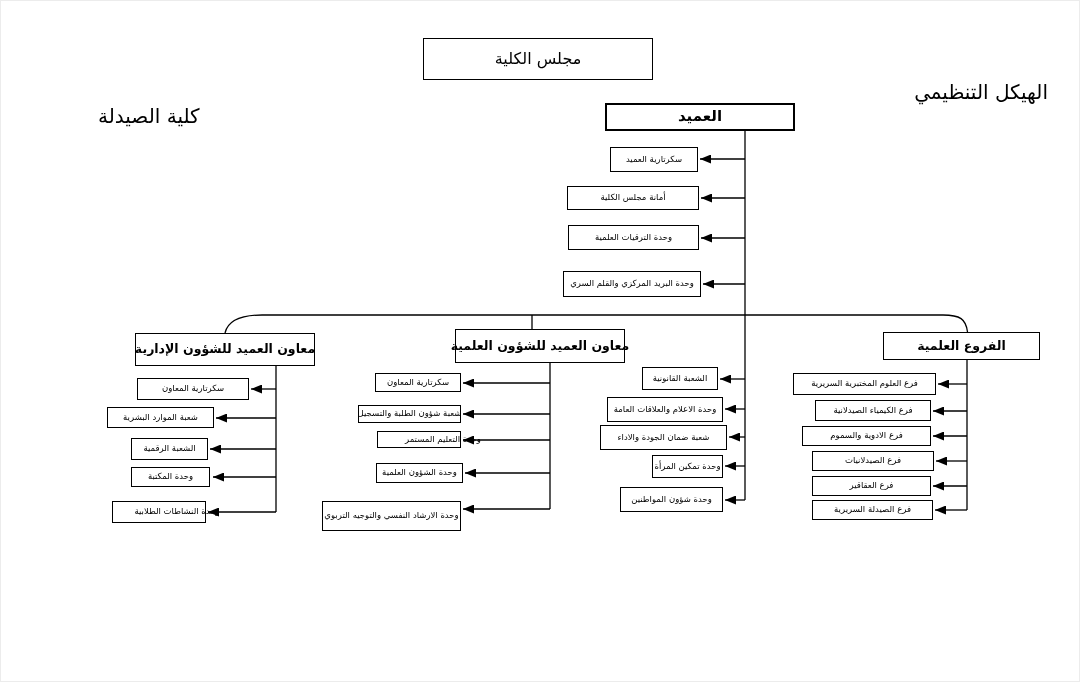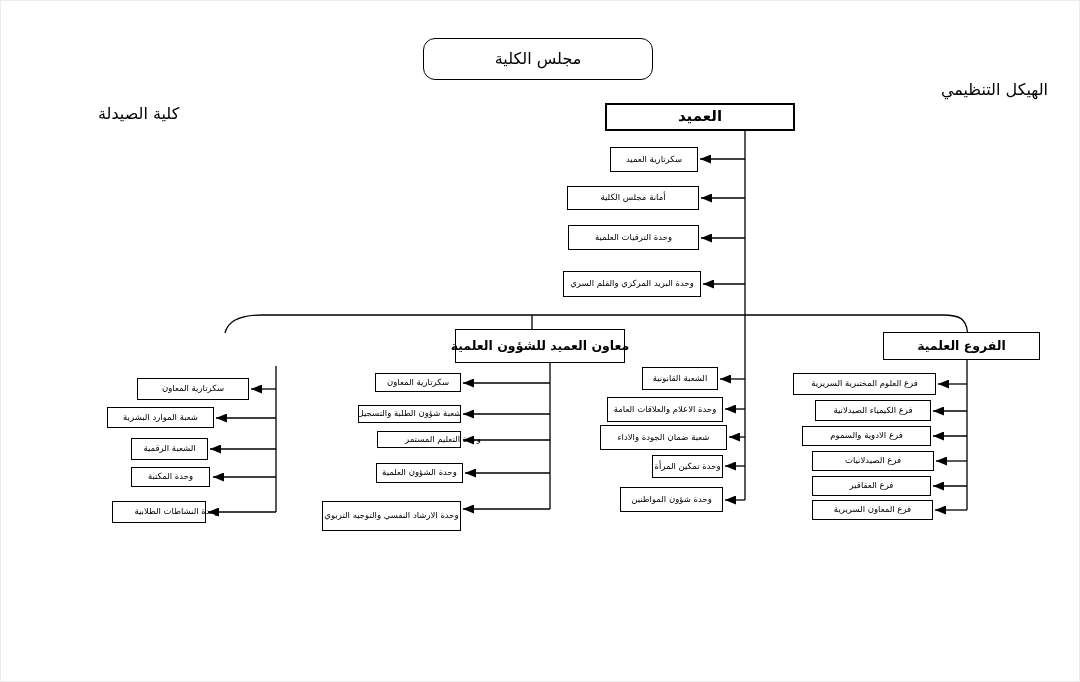--- a/index.html
+++ b/index.html
@@ -18,26 +18,26 @@
     border:1px solid #000;
     background:#fff;
     display:flex;align-items:center;justify-content:center;
     text-align:center;
     font-size:8.5px;
     line-height:1.15;
     white-space:nowrap;
     direction:rtl;
     box-sizing:border-box;
   }
-  .node.big{font-size:16px;border-width:1.5px;border-radius:12px;}
+  .node.big{font-size:16px;border-width:1.5px;}
   .node.dean{font-size:15px;font-weight:bold;border-width:2px;}
   .node.header{font-size:12.5px;font-weight:bold;border-width:1.5px;}
   .freetext{
     position:absolute;
-    font-size:16px;
+    font-size:20px;
     direction:rtl;
     white-space:nowrap;
   }
 </style>
 </head>
 <body>
 
 <div class="page">
 
   <svg class="wires" viewBox="0 0 1080 682">
@@ -93,20 +93,21 @@
   <div class="freetext" style="top:104px;left:98px;">كلية الصيدلة</div>
 
   <div class="node big" style="left:423px;top:38px;width:230px;height:42px;">مجلس الكلية</div>
   <div class="node dean" style="left:605px;top:103px;width:190px;height:28px;">العميد</div>
 
   <div class="node" style="left:610px;top:147px;width:88px;height:25px;">سكرتارية العميد</div>
   <div class="node" style="left:567px;top:186px;width:132px;height:24px;">أمانة مجلس الكلية</div>
   <div class="node" style="left:568px;top:225px;width:131px;height:25px;">وحدة الترقيات العلمية</div>
   <div class="node" style="left:563px;top:271px;width:138px;height:26px;">وحدة البريد المركزي والقلم السري</div>
 
+  <div class="node header" style="left:135px;top:333px;width:180px;height:33px;">معاون العميد للشؤون الإدارية</div>
   <div class="node header" style="left:455px;top:329px;width:170px;height:34px;">معاون العميد للشؤون العلمية</div>
   <div class="node header" style="left:883px;top:332px;width:157px;height:28px;">الفروع العلمية</div>
 
   <div class="node" style="left:137px;top:378px;width:112px;height:22px;">سكرتارية المعاون</div>
   <div class="node" style="left:107px;top:407px;width:107px;height:21px;">شعبة الموارد البشرية</div>
   <div class="node" style="left:131px;top:438px;width:77px;height:22px;">الشعبة الرقمية</div>
   <div class="node" style="left:131px;top:467px;width:79px;height:20px;">وحدة المكتبة</div>
   <div class="node" style="left:112px;top:501px;width:94px;height:22px;padding-left:36px;">وحدة النشاطات الطلابية</div>
 
   <div class="node" style="left:375px;top:373px;width:86px;height:19px;">سكرتارية المعاون</div>
@@ -119,15 +120,15 @@
   <div class="node" style="left:607px;top:397px;width:116px;height:25px;">وحدة الاعلام والعلاقات العامة</div>
   <div class="node" style="left:600px;top:425px;width:127px;height:25px;">شعبة ضمان الجودة والاداء</div>
   <div class="node" style="left:652px;top:455px;width:71px;height:23px;">وحدة تمكين المرأة</div>
   <div class="node" style="left:620px;top:487px;width:103px;height:25px;">وحدة شؤون المواطنين</div>
 
   <div class="node" style="left:793px;top:373px;width:143px;height:22px;">فرع العلوم المختبرية السريرية</div>
   <div class="node" style="left:815px;top:400px;width:116px;height:21px;">فرع الكيمياء الصيدلانية</div>
   <div class="node" style="left:802px;top:426px;width:129px;height:20px;">فرع الادوية والسموم</div>
   <div class="node" style="left:812px;top:451px;width:122px;height:20px;">فرع الصيدلانيات</div>
   <div class="node" style="left:812px;top:476px;width:119px;height:20px;">فرع العقاقير</div>
-  <div class="node" style="left:812px;top:500px;width:121px;height:20px;">فرع المعاون السريرية</div>
+  <div class="node" style="left:812px;top:500px;width:121px;height:20px;">فرع الصيدلة السريرية</div>
 
 </div>
 
 </body></html>

